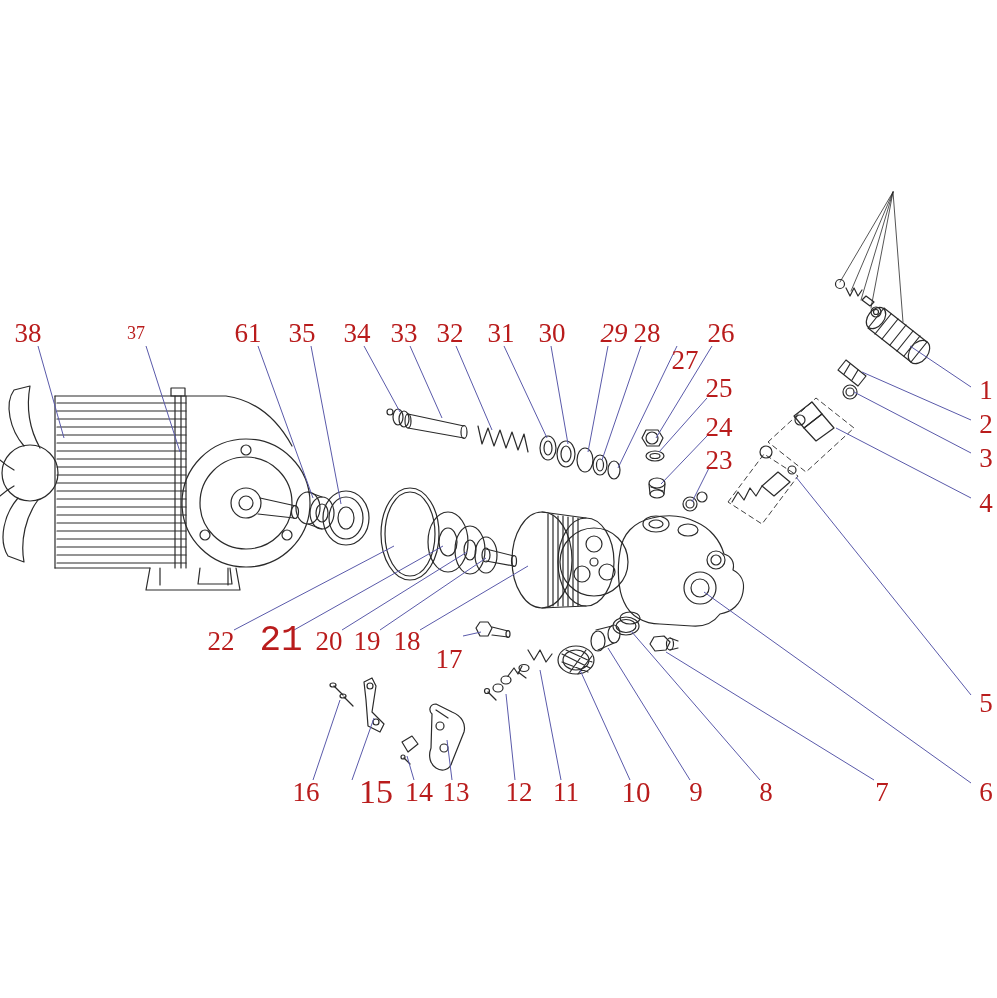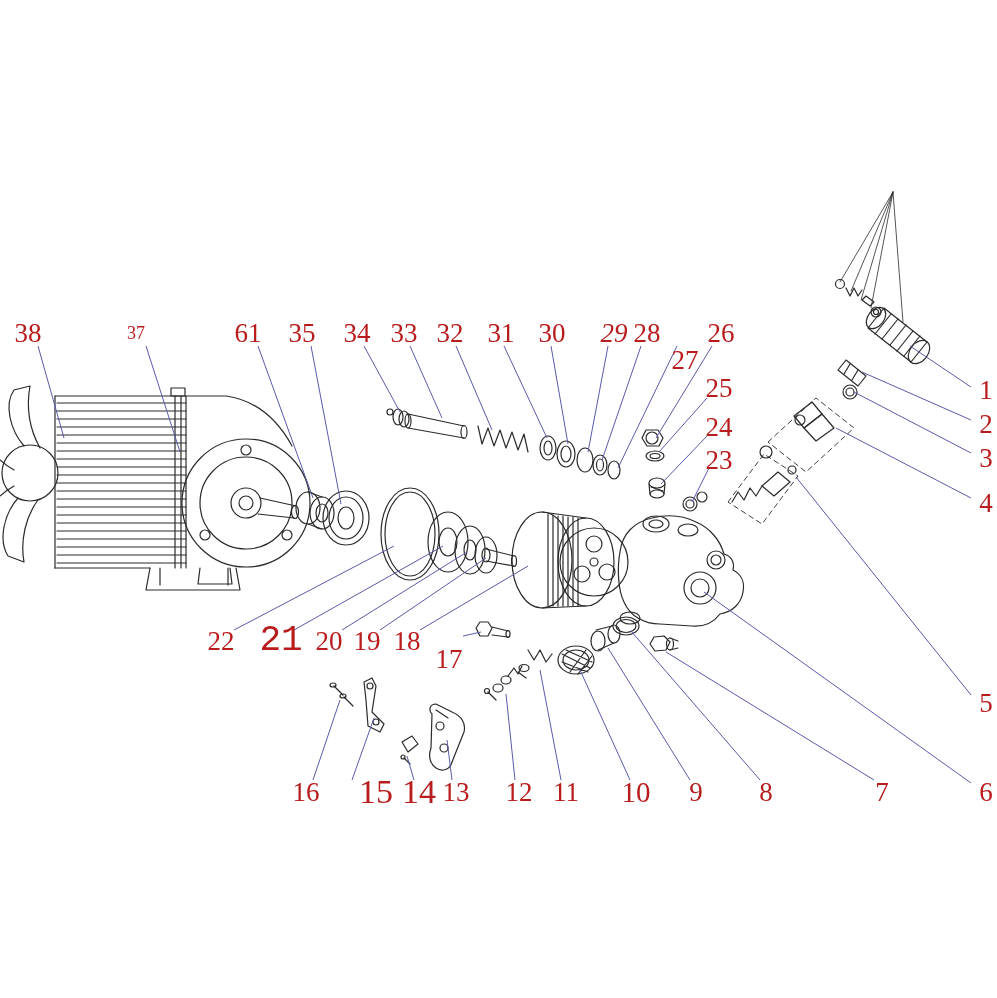--- a/index.html
+++ b/index.html
@@ -339,21 +339,21 @@
       <div class="part-label" style="left: 986px; top: 503px; font-size: 27px;">4</div>
       <div class="part-label" style="left: 986px; top: 703px; font-size: 27px;">5</div>
       <div class="part-label" style="left: 986px; top: 792px; font-size: 27px;">6</div>
       <div class="part-label" style="left: 882px; top: 792px; font-size: 27px;">7</div>
       <div class="part-label" style="left: 766px; top: 792px; font-size: 27px;">8</div>
       <div class="part-label" style="left: 696px; top: 792px; font-size: 27px;">9</div>
       <div class="part-label" style="left: 636px; top: 792px; font-size: 29px;">10</div>
       <div class="part-label" style="left: 566px; top: 792px; font-size: 27px; text-align: center;">11</div>
       <div class="part-label" style="left: 519px; top: 792px; font-size: 27px;">12</div>
       <div class="part-label" style="left: 456px; top: 792px; font-size: 27px;">13</div>
-      <div class="part-label" style="left: 419px; top: 792px; font-size: 34px; text-align: right;">14</div>
+      <div class="part-label" style="left: 419px; top: 792px; font-size: 28px; text-align: right;">14</div>
       <div class="part-label" style="left: 346px; top: 792px; font-size: 34px; margin-left: 30px;">15</div>
       <div class="part-label" style="left: 306px; top: 792px; font-size: 27px;">16</div>
       <div class="part-label" style="left: 449px; top: 659px; font-size: 27px;">17</div>
       <div class="part-label" style="left: 407px; top: 641px; font-size: 27px;">18</div>
       <div class="part-label" style="left: 367px; top: 641px; font-size: 27px;">19</div>
       <div class="part-label" style="left: 329px; top: 641px; font-size: 27px;">20</div>
       <div class="part-label" style="left: 281px; top: 641px; font-size: 36px; font-family: Liberation Mono, monospace;">21</div>
       <div class="part-label" style="left: 221px; top: 641px; font-size: 27px;">22</div>
       <div class="part-label" style="left: 719px; top: 460px; font-size: 27px;">23</div>
       <div class="part-label" style="left: 719px; top: 427px; font-size: 27px;">24</div>

